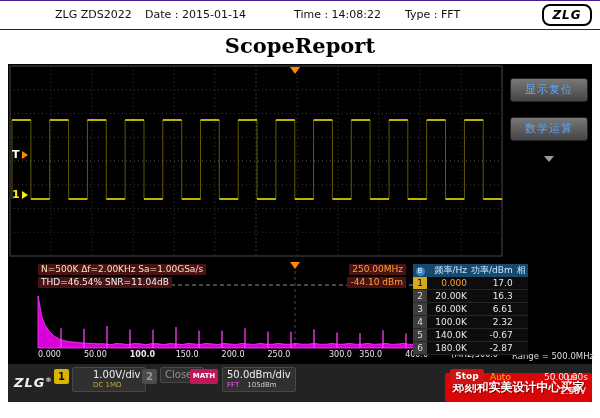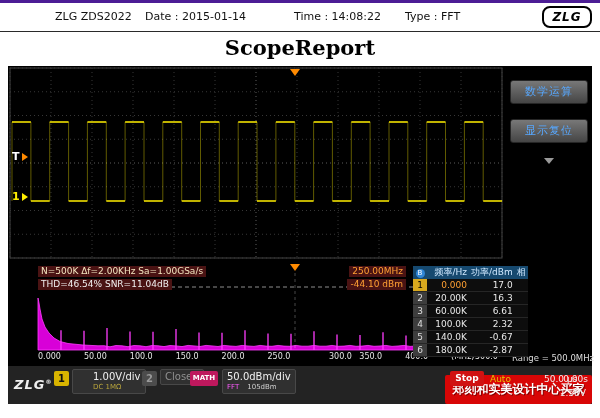--- a/index.html
+++ b/index.html
@@ -1,20 +1,20 @@
 <!DOCTYPE html>
 <html><head>
 <meta charset="utf-8">
 <style>
   html,body{margin:0;padding:0;background:#fff;}
   .page{position:relative;width:600px;height:418px;background:#fff;overflow:hidden;
         font-family:"DejaVu Sans","Liberation Sans",sans-serif;}
 
   
-  .hdr{position:relative;height:28px;border-top:3px solid #4c1d95;border-bottom:1px solid #2a2a2a;
+  .hdr{position:relative;height:28px;border-top:1px solid #4c1d95;border-bottom:1px solid #2a2a2a;
        font-size:11px;color:#111;}
   .hdr span{position:absolute;top:7px;white-space:nowrap;}
   .h1{left:55px;} .h2{left:145px;} .h3{left:278px;margin-left:16px;} .h4{left:405px;}
   .hlogo{position:absolute;right:8px;top:3px;width:46px;height:18px;border:2px solid #000;
          border-radius:8px;text-align:center;line-height:18px;font-weight:bold;font-style:italic;
          font-size:12px;color:#000;letter-spacing:1px;}
 
   .title{height:34px;line-height:32px;text-align:center;font-family:"DejaVu Serif","Liberation Serif",serif;
          font-weight:bold;font-size:21px;color:#000;}
 
@@ -166,22 +166,22 @@
       <span>T</span>
       <span class="arrT"></span>
     </div>
     <div class="mk mk1">
       <span>1</span>
       <span class="arr1"></span>
     </div>
 
     <div class="side">
       <div id="side-buttons">
+          <div class="sbtn">显示复位</div>
           <div class="sbtn">数学运算</div>
-          <div class="sbtn">显示复位</div>
         </div>
       <div class="sarr"></div>
     </div>
 
     <div class="fftinfo fi1">N=500K  Δf=2.00KHz  Sa=1.00GSa/s</div>
     <div class="fftinfo fi2">THD=46.54%  SNR=11.04dB</div>
     <div class="cro cr1">250.00MHz</div>
     <div class="cro cr2">-44.10 dBm</div>
 
     <table class="harm">
@@ -231,21 +231,21 @@
             <td class="cf">180.0K</td>
             <td class="cp">-2.87</td>
             <td class="cx"></td>
           </tr>
         </tbody>
     </table>
 
     <div id="freq-axis">
         <span class="axl" style="left: 30px;">0.000</span>
         <span class="axl" style="left: 75.9px;">50.00</span>
-        <span class="axl" style="left: 121.8px;">100.0</span>
+        <span class="axl" style="left: 121.8px; font-weight: bold;">100.0</span>
         <span class="axl" style="left: 167.7px;">150.0</span>
         <span class="axl" style="left: 213.6px;">200.0</span>
         <span class="axl" style="left: 259.5px;">250.0</span>
         <span class="axl" style="left: 297px; margin-left: 24px;">300.0</span>
         <span class="axl" style="left: 351.3px;">350.0</span>
         <span class="axl" style="left: 397.2px;">400.0</span>
         <span class="axl" style="left: 443.1px;">(MHz)</span>
         <span class="axl" style="left: 467px;">500.0</span>
       </div>
     <div class="range">Range = 500.0MHz</div>

